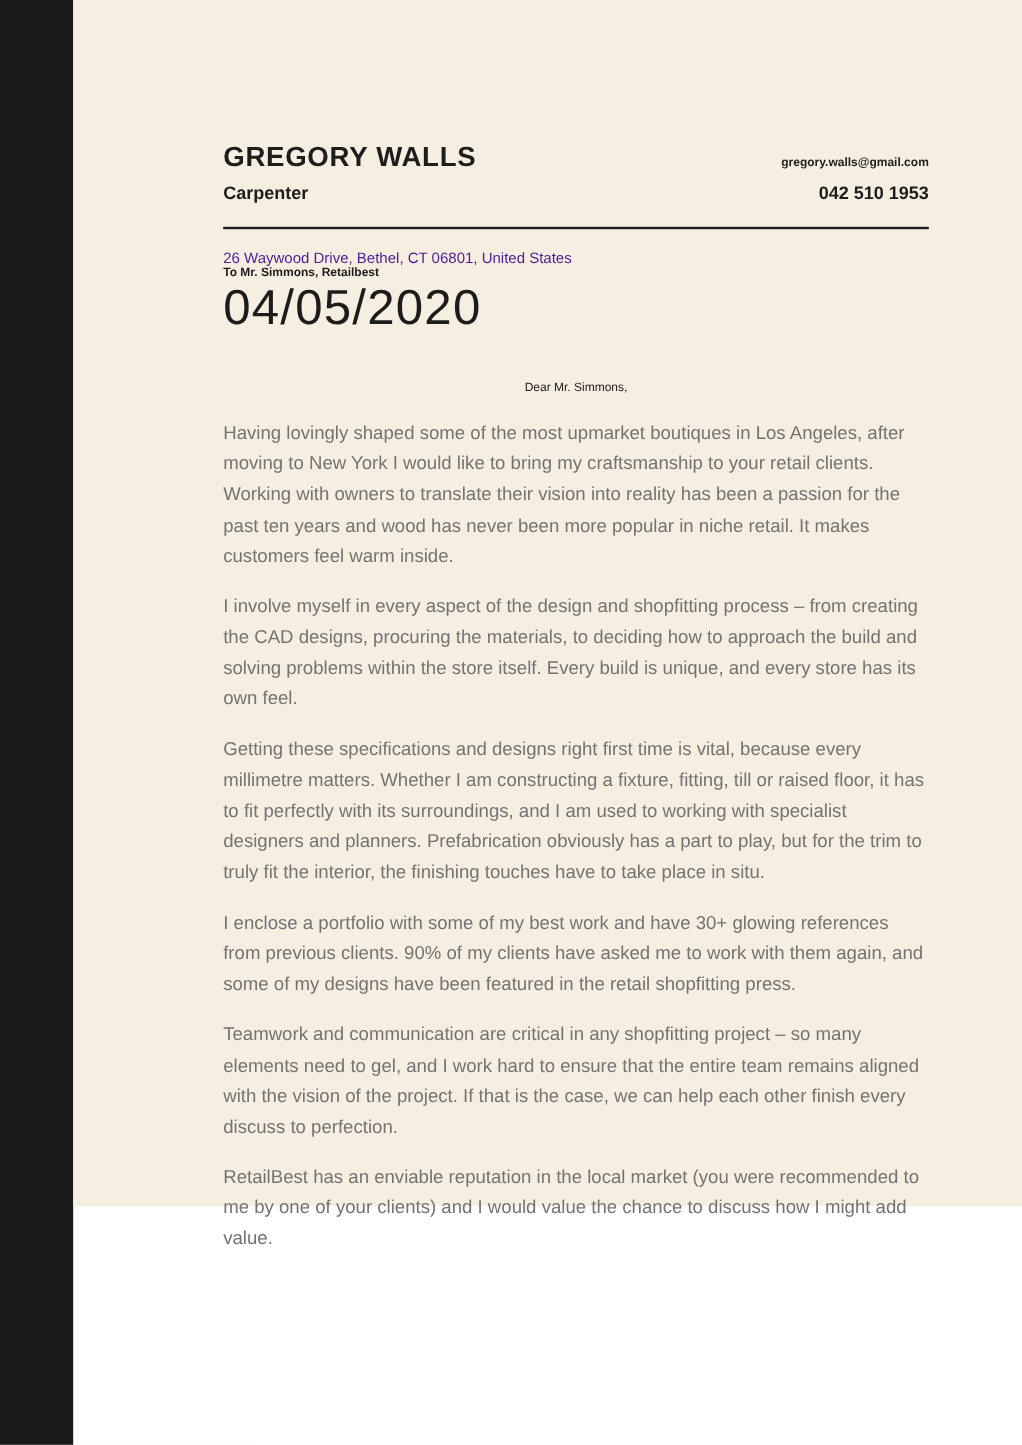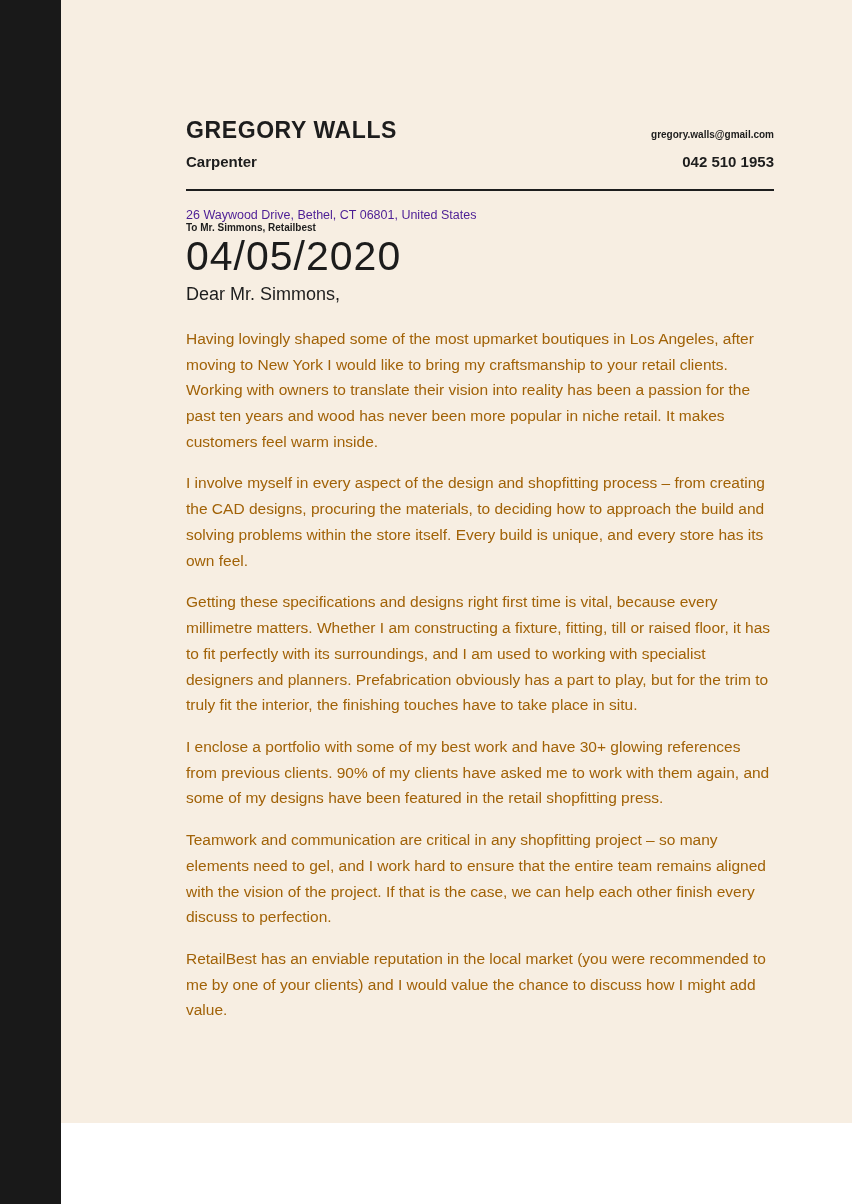--- a/index.html
+++ b/index.html
@@ -12,21 +12,21 @@
   }
   .sidebar {
     position: absolute;
     left: 0; top: 0;
     width: 61px; height: 1204px;
     background: #191919;
   }
   .sheet {
     position: absolute;
     left: 61px; top: 0;
-    width: 791px; height: 1123px;
+    width: 791px; height: 1005px;
     background: #f7eee2;
   }
   .content {
     position: relative;
     margin-left: 125px;
     width: 588px;
     padding-top: 117px;
     color: #1d1d1d;
   }
   .header-row {
@@ -67,28 +67,30 @@
     font-size: 10px;
     font-weight: 700;
   }
   .date {
     font-size: 41px;
     font-weight: 400;
     letter-spacing: 1px;
     color: #1c1c1c;
   }
   .salutation {
-    font-size: 18px;
+    margin-top: 36px;
+    font-size: 10px;
     line-height: 1.66;
+    text-align: center;
   }
   .body-paragraph {
     margin-top: 16px;
     font-size: 15.5px;
     line-height: 1.66;
-    color: #a16207;
+    color: #737373;
   }
 </style>
 </head>
 <body>
 
 <div class="sidebar"></div>
 
 <div class="sheet">
   <div class="content">
 

